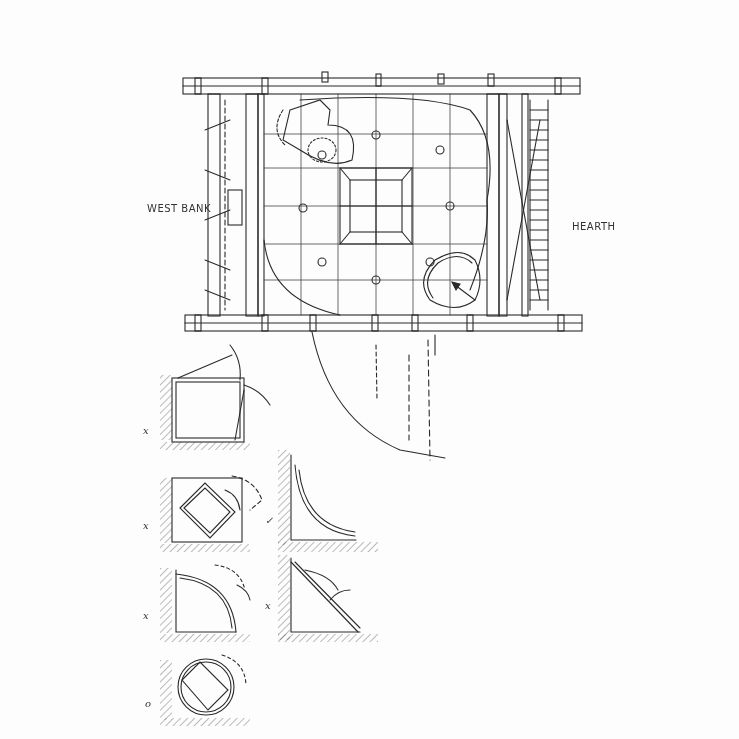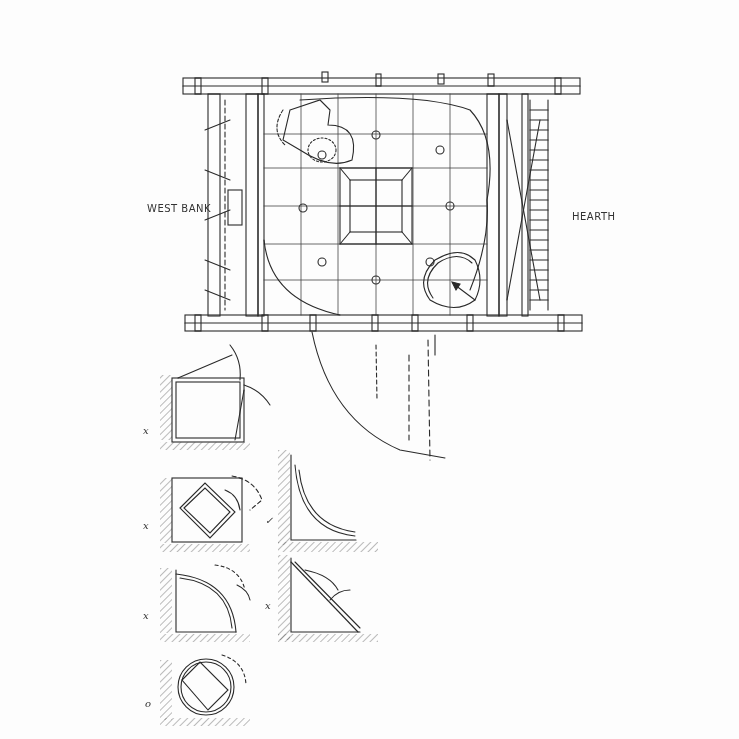--- a/index.html
+++ b/index.html
@@ -197,21 +197,21 @@
       <line x1="291" y1="562" x2="358" y2="632"></line>
       <line x1="295" y1="562" x2="360" y2="628"></line>
       <path d="M 305 570 Q 330 575 338 590"></path>
       <path d="M 330 600 Q 338 590 350 590"></path>
       <rect x="278" y="634" width="100" height="8" fill="url(#hatch)" stroke="none"></rect>
     </g>
   </g>
 </svg>
 
 <div class="label" style="left:147px; top:203px;">WEST BANK</div>
-<div class="label" style="left:572px; top:211px;">HEARTH</div>
+<div class="label" style="left:572px; top:221px;">HEARTH</div>
 
 <div class="mark" style="left:143px; top:425px;">x</div>
 <div class="mark" style="left:143px; top:520px;">x</div>
 <div class="mark" style="left:143px; top:610px;">x</div>
 <div class="mark" style="left:145px; top:698px;">o</div>
 <div class="mark" style="left:265px; top:515px;">✓</div>
 <div class="mark" style="left:265px; top:600px;">x</div>
 
 </div>
 

